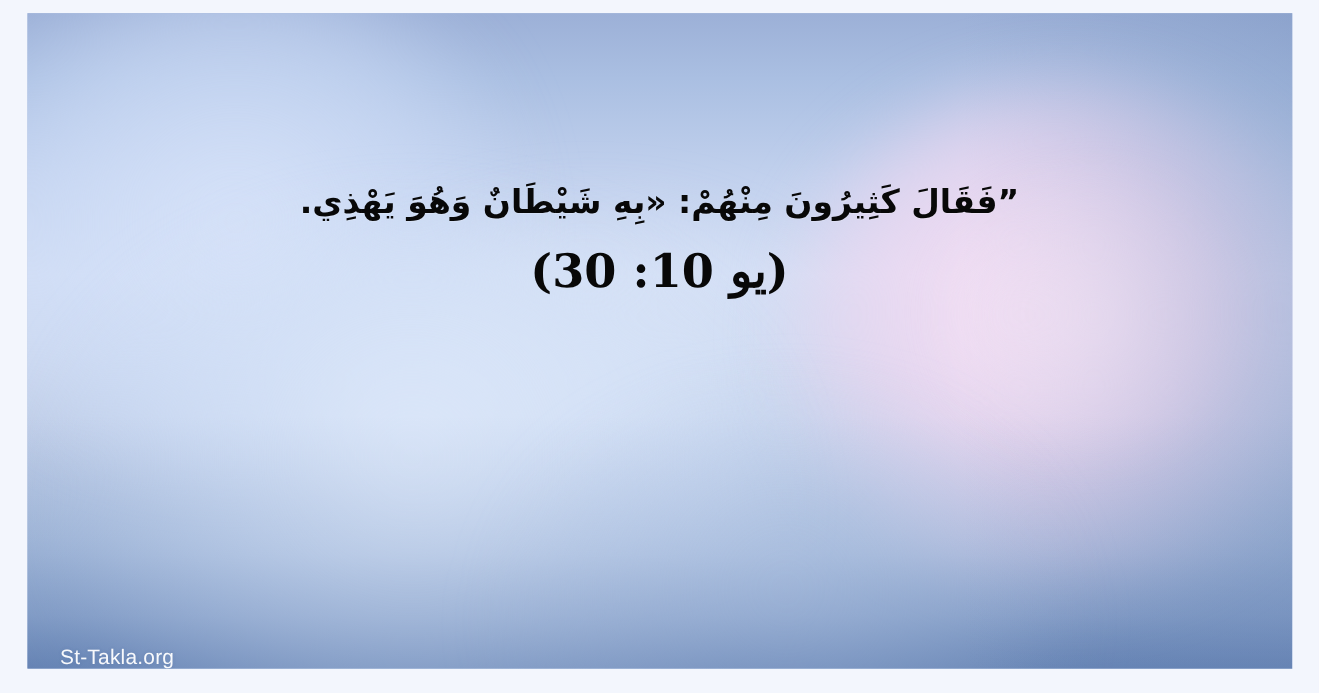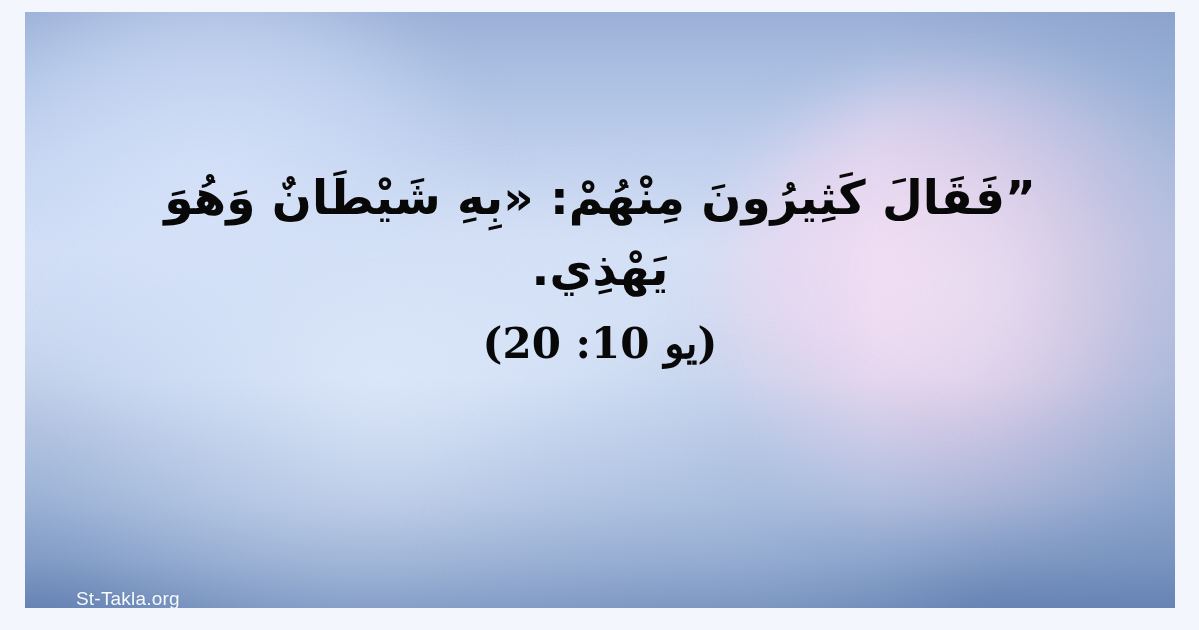--- a/index.html
+++ b/index.html
@@ -140,21 +140,21 @@
     top: 150px;
     text-align: center;
     direction: rtl;
     padding: 0 40px;
     box-sizing: border-box;
   }
   .verse-text {
     margin: 0;
     font-family: "DejaVu Sans", "Liberation Sans", sans-serif;
     font-weight: bold;
-    font-size: 47px;
+    font-size: 30px;
     line-height: 1.52;
     color: #080808;
     letter-spacing: 0;
     text-shadow: 0 1px 0 rgba(255,255,255,0.18);
     direction: rtl;
     unicode-bidi: isolate;
     max-width: 1010px;
     margin: 0 auto;
   }
   .verse-ref {
@@ -175,21 +175,20 @@
     bottom: -2px;
     font-family: "Liberation Sans", sans-serif;
     font-size: 19px;
     font-weight: normal;
     color: #ffffff;
     letter-spacing: 0.2px;
     direction: ltr;
     unicode-bidi: isolate;
     text-shadow: 0 0 3px rgba(90,118,168,0.45);
     opacity: 0.95;
-    margin-left: 21px;
   }
 </style>
 </head>
 <body>
 
 <div class="page">
 
   <div class="photo">
 
     <div class="bg-base"></div>
@@ -197,19 +196,19 @@
     <div class="bokeh bokeh-center-hi"></div>
     <div class="bokeh bokeh-pink"></div>
     <div class="bokeh bokeh-pink-2"></div>
     <div class="bokeh bokeh-bottomleft"></div>
     <div class="bokeh bokeh-bottomcenter"></div>
     <div class="vignette-bottom"></div>
     <div class="vignette-right"></div>
 
     <div class="verse-block">
       <p class="verse-text">”فَقَالَ كَثِيرُونَ مِنْهُمْ: «بِهِ شَيْطَانٌ وَهُوَ يَهْذِي.</p>
-      <p class="verse-ref">(يو 10: 20)</p>
+      <p class="verse-ref">(يو 10: 30)</p>
     </div>
 
     <div class="watermark">St-Takla.org</div>
 
   </div>
 </div>
 
 </body></html>

